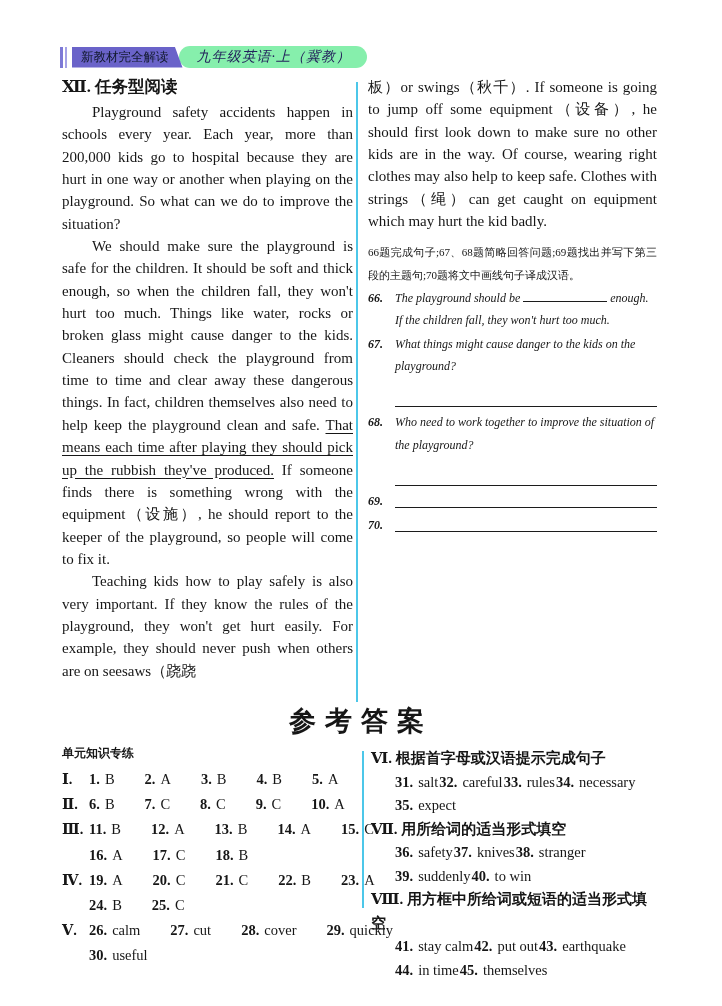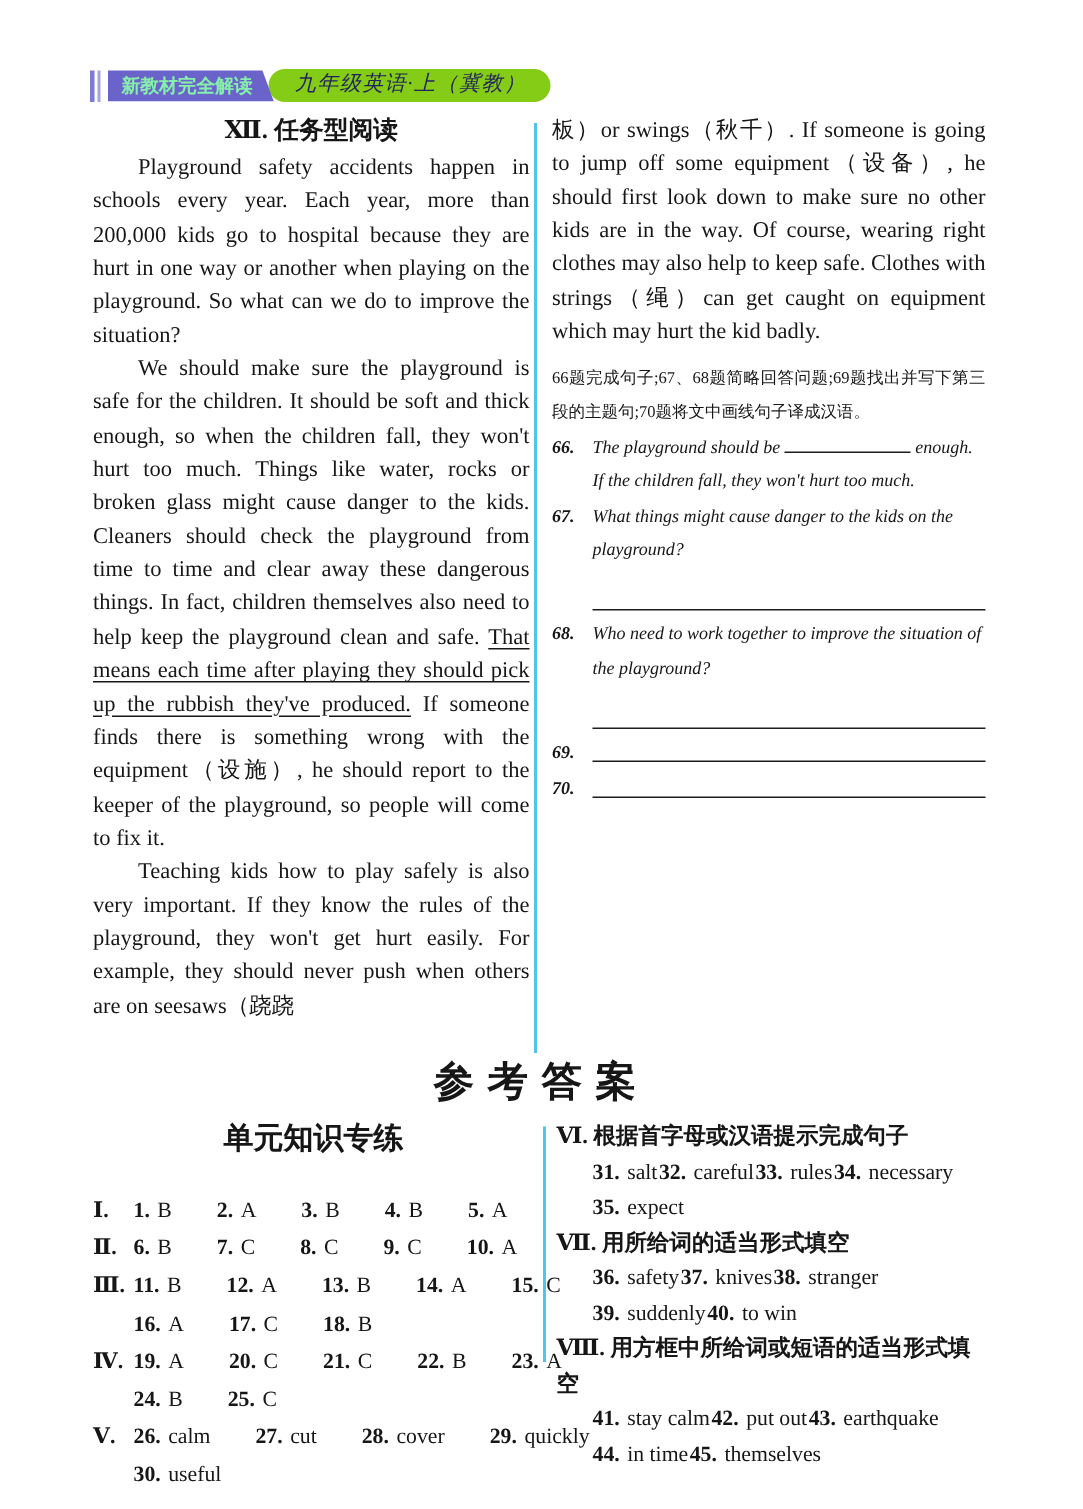--- a/index.html
+++ b/index.html
@@ -3,54 +3,54 @@
 <meta charset="utf-8">
 <style>
   html,body{margin:0;padding:0;background:#ffffff;}
   .page{position:relative;width:722px;height:1006px;background:#ffffff;overflow:hidden;
         font-family:"Liberation Serif","DejaVu Serif",serif;color:#161616;}
 
   
   .hdr{position:absolute;left:60px;top:45px;display:flex;align-items:center;height:24px;}
   .hdr-bar1{width:3px;height:21px;background:#7d79d6;margin-right:2px;}
   .hdr-bar2{width:2px;height:21px;background:#a5a2e6;margin-right:5px;}
-  .badge1{position:relative;z-index:2;background:#6a63c9;color:#86efac;
+  .badge1{position:relative;z-index:2;background:#6a63c9;color:#0f172a;
           font-family:"Liberation Sans","DejaVu Sans",sans-serif;
-          font-size:12.5px;font-weight:700;line-height:21px;padding:0 14px 0 9px;
+          font-size:12.5px;font-weight:400;line-height:21px;padding:0 14px 0 9px;
           clip-path:polygon(0 0,93% 0,100% 100%,0 100%);}
-  .badge2{position:relative;z-index:1;margin-left:-4px;background:#84cc16;color:#23235c;
+  .badge2{position:relative;z-index:1;margin-left:-4px;background:#86efac;color:#23235c;
           font-size:14px;font-style:italic;line-height:22px;padding:0 16px 0 18px;
           border-radius:11px;letter-spacing:1px;}
 
   
   .vdiv{position:absolute;left:356px;top:82px;width:2px;height:620px;background:#4cc7e9;}
   .col-left{position:absolute;left:62px;top:76px;width:291px;}
   .col-right{position:absolute;left:368px;top:76px;width:289px;}
   .sec-h{margin:0 0 3px 0;font-size:16.5px;font-weight:700;
-         font-family:"Liberation Serif","DejaVu Serif",serif;text-align:center;}
+         font-family:"Liberation Serif","DejaVu Serif",serif;}
   p.pass{margin:0;font-size:15px;line-height:22.35px;text-align:justify;}
   p.ind{text-indent:2em;}
   .ul{text-decoration:underline;text-underline-offset:3px;}
 
   .instr{margin:9px 0 1px 0;font-size:11px;line-height:22.35px;text-align:justify;}
 
   .q-row{display:flex;font-size:12px;line-height:22.35px;margin-top:1px;font-style:italic;}
   .q-num{flex:none;width:27px;font-weight:700;}
   .q-body{flex:1;min-width:0;}
   .blank-inline{display:inline-block;width:84px;height:13px;border-bottom:1.4px solid #1c1c1c;margin-left:3px;}
   .blank-line{height:16px;border-bottom:1.4px solid #1c1c1c;margin-top:13px;margin-bottom:3px;}
   .blank-fill{display:block;height:15px;border-bottom:1.4px solid #1c1c1c;margin-top:2px;}
 
   
   .ans-title{position:absolute;left:0;top:703px;width:722px;text-align:center;
              font-size:27px;font-weight:700;letter-spacing:9px;}
   .ans-vdiv{position:absolute;left:362px;top:751px;width:2px;height:157px;background:#4cc7e9;}
   .ans-left{position:absolute;left:62px;top:745px;width:294px;}
   .ans-right{position:absolute;left:371px;top:747px;width:289px;}
-  .ans-h{margin:0 0 23px 0;text-align:center;font-size:20px;font-weight:700;}
+  .ans-h{margin:0 0 5px 0;text-align:left;font-size:12px;font-weight:700;}
   .grp{display:flex;font-size:14.5px;line-height:25.2px;}
   .grp .roman{flex:none;width:27px;font-weight:700;}
   .grp .lines{flex:1;min-width:0;}
   .line{display:flex;gap:30px;white-space:nowrap;}
   .it .n{font-weight:700;margin-right:5px;}
   .g-h{font-size:15px;font-weight:700;line-height:23.5px;}
   .g-lines{padding-left:24px;font-size:14.5px;line-height:23.5px;}
   .g-lines .line{gap:1px;}
 </style>
 </head>

